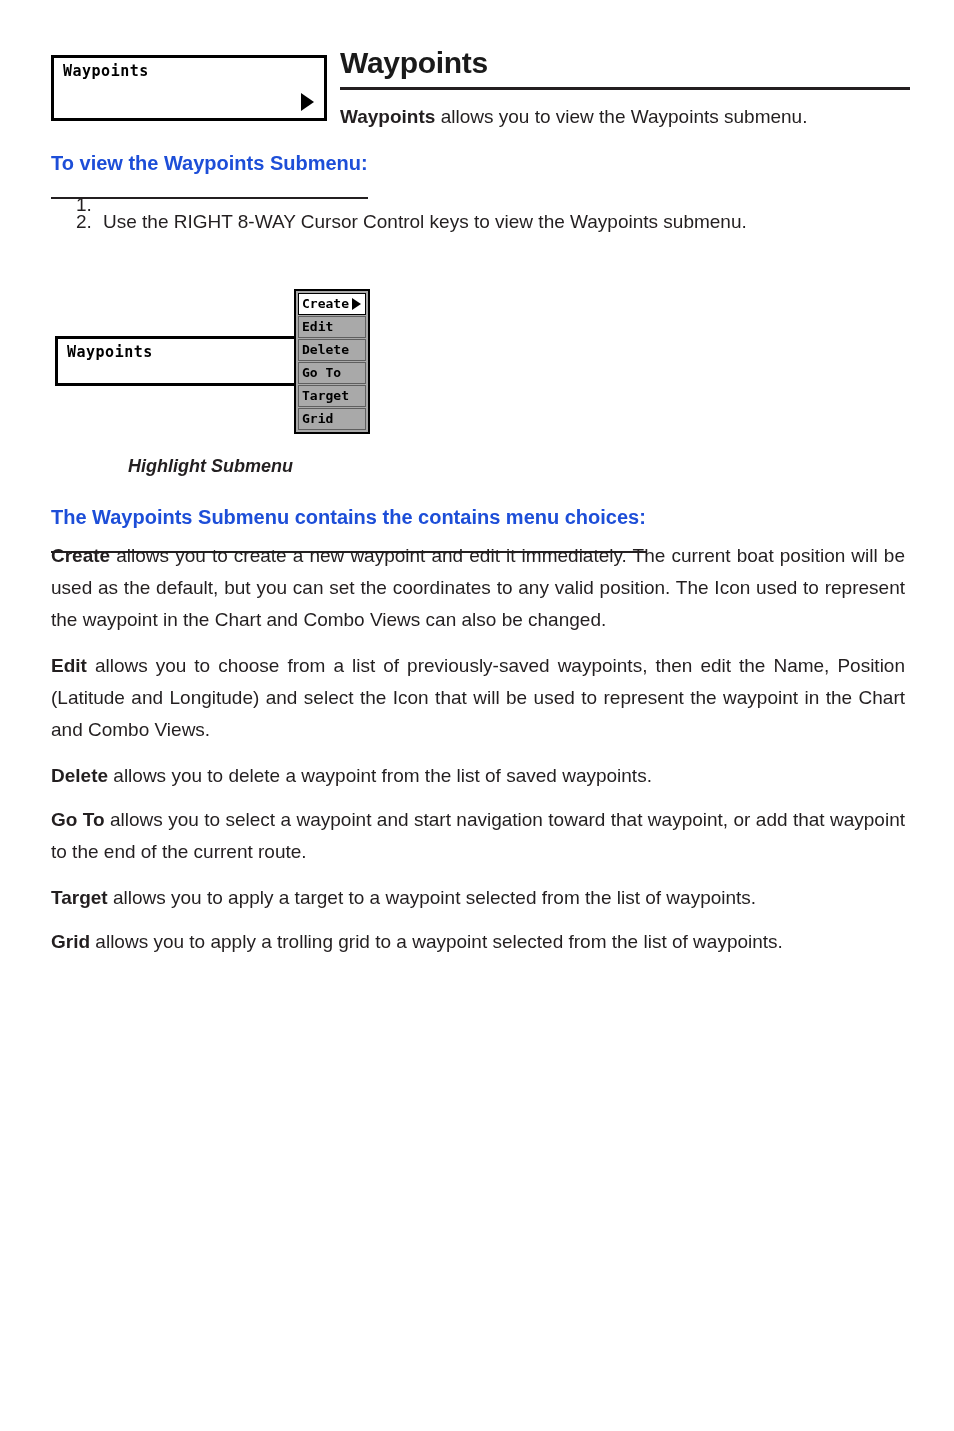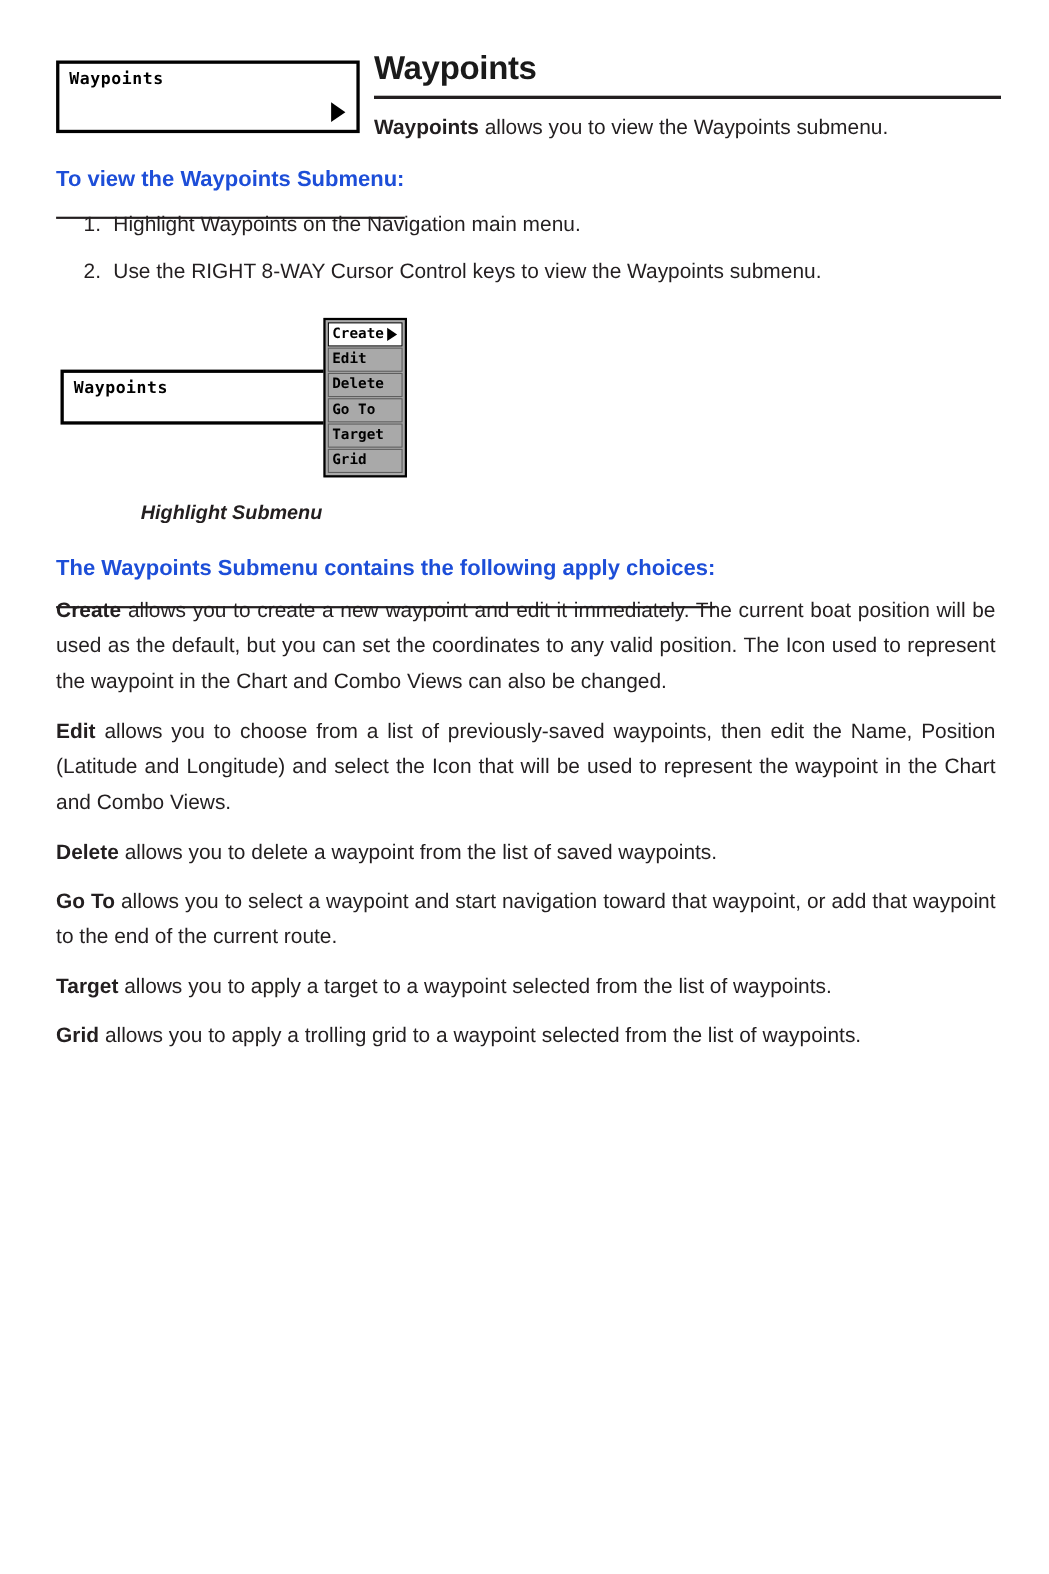--- a/index.html
+++ b/index.html
@@ -259,21 +259,20 @@
     <div id="intro-line">
       <b>Waypoints</b><span> allows you to view the Waypoints submenu.</span>
     </div>
   </div>
 
   <div class="section-heading" id="heading-toview">To view the Waypoints Submenu:</div>
 
   <div id="steps-list">
     <div class="step-row">
       <span class="step-num">1.</span>
-      <span>Highlight Waypoints on the Navigation main menu.</span>
     </div>
     <div class="step-row">
       <span class="step-num">2.</span>
       <span>Use the RIGHT 8-WAY Cursor Control keys to view the Waypoints submenu.</span>
     </div>
   </div>
 
   <div id="figure-zone">
 
     <div class="lcd-box" id="menu-widget-bottom">
@@ -298,21 +297,21 @@
         <span>Target</span>
       </div>
       <div class="submenu-item">
         <span>Grid</span>
       </div>
     </div>
 
     <div id="figure-caption">Highlight Submenu</div>
   </div>
 
-  <div class="section-heading" id="heading-choices">The Waypoints Submenu contains the following apply choices:</div>
+  <div class="section-heading" id="heading-choices">The Waypoints Submenu contains the contains menu choices:</div>
 
   <div class="body-para" id="para-create">
     <b>Create</b><span> allows you to create a new waypoint and edit it immediately.  The current boat position will be used as the default, but you can set the coordinates to any valid position. The Icon used to represent the waypoint in the Chart and Combo Views can also be changed.</span>
   </div>
 
   <div class="body-para" id="para-edit">
     <b>Edit</b><span> allows you to choose from a list of previously-saved waypoints, then edit the Name, Position (Latitude and Longitude) and select the Icon that will be used to represent the waypoint in the Chart and Combo Views.</span>
   </div>
 
   <div class="body-para last-ragged" id="para-delete">

